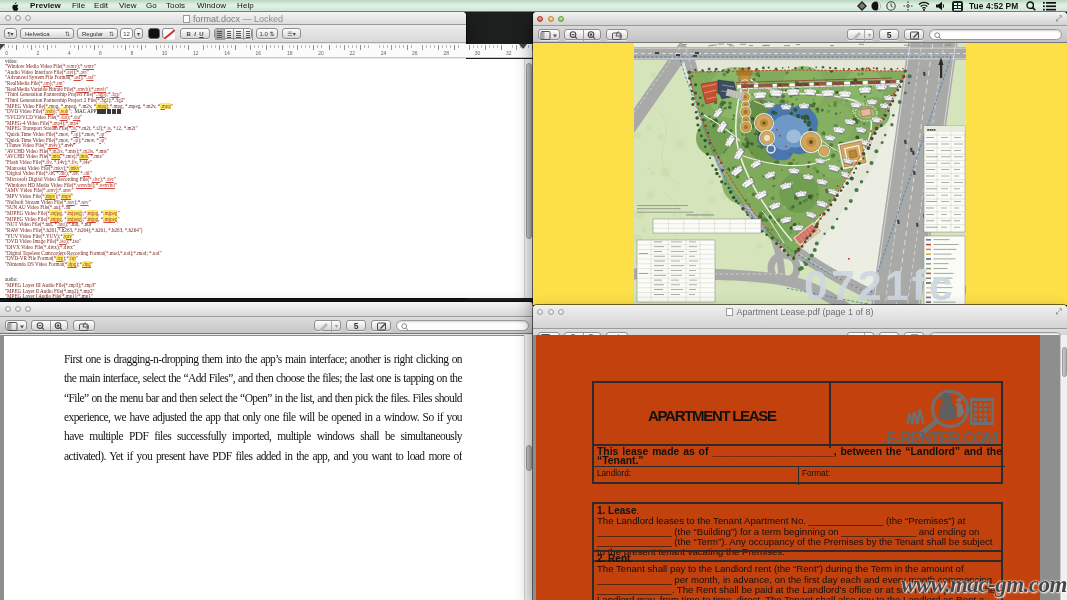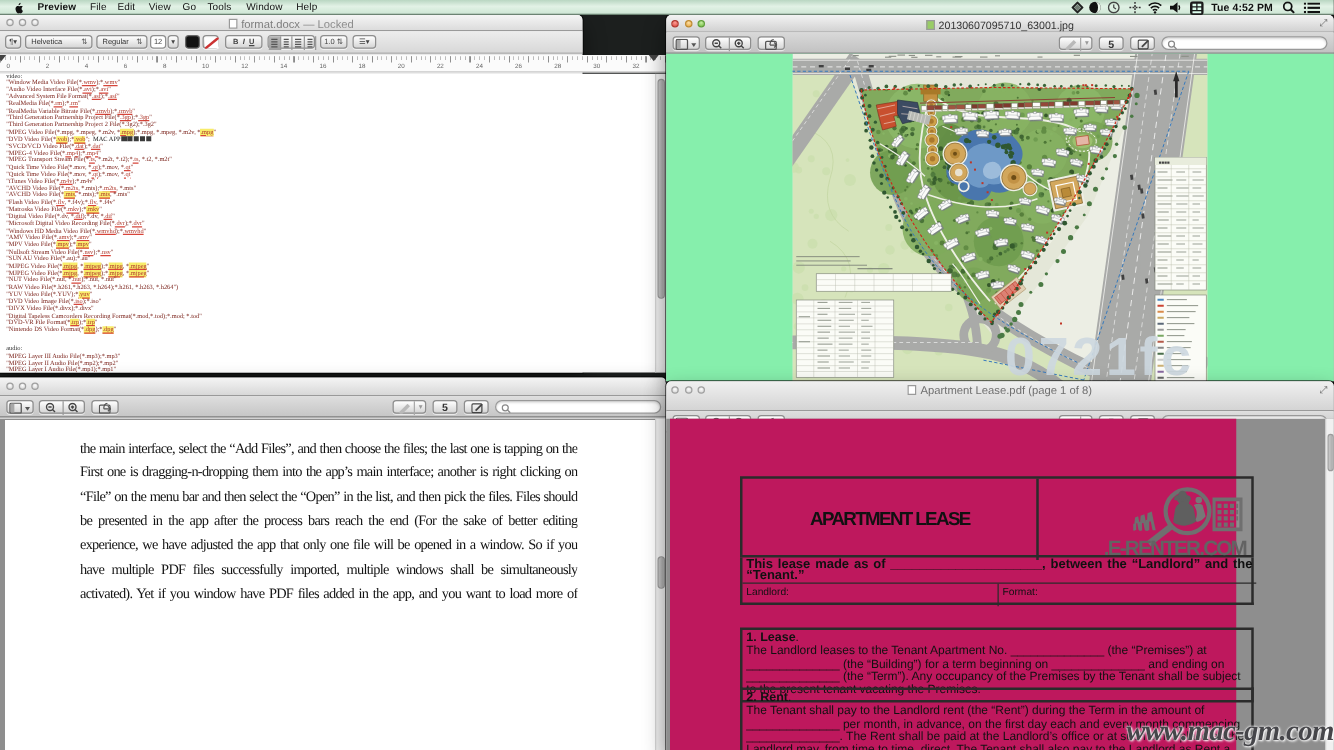--- a/index.html
+++ b/index.html
@@ -40,27 +40,27 @@
 #w-pdf .toolbar{height:17px;background:linear-gradient(#dedede,#c6c6c6);}
 #pdf-content{position:absolute;left:0;top:33px;width:533px;height:265px;background:#8e8e8e;}
 #pdf-page{position:absolute;left:4px;top:1px;width:520px;height:264px;background:#fff;}
 #pdf-text{position:absolute;left:60px;top:14px;width:398px;font-family:"Liberation Serif",serif;font-size:11.5px;letter-spacing:-0.58px;color:#141414;}
 .jl{height:19.35px;line-height:19.35px;overflow:hidden;text-align:justify;}
 .jl::after{content:"";display:inline-block;width:100%;height:0;}
 
 #w-img{left:533px;top:12px;width:534px;height:293px;}
 #w-img .titlebar{height:14px;}
 #w-img .toolbar{height:17px;}
-#img-content{position:absolute;left:0;top:31px;width:534px;height:262px;background:#86efac;overflow:hidden;text-align:right;}
+#img-content{position:absolute;left:0;top:31px;width:534px;height:262px;background:#fde047;overflow:hidden;text-align:right;}
 
 #w-lease{left:533px;top:305px;width:534px;height:295px;}
 #w-lease .titlebar{height:24px;background:linear-gradient(#f0f0f0,#d4d4d4);}
 #w-lease .toolbar{height:17px;background:linear-gradient(#dedede,#c6c6c6);}
 #lease-content{position:absolute;left:0;top:30px;width:534px;height:265px;background:#8e8e8e;}
-#lease-page{position:absolute;left:3px;top:0px;width:453px;height:265px;background:#be185d;}
+#lease-page{position:absolute;left:3px;top:0px;width:504px;height:265px;background:#c2410c;}
 #lease-scroll{position:absolute;right:0;top:0;width:7px;height:265px;background:#f0f0f0;border-left:1px solid #ccc;}
 .lease-box{position:absolute;border:2px solid #2b2b2b;}
 .lt{font-size:9.6px;line-height:10.3px;color:#111;}
 b.h{font-size:10px;}
 #watermark{position:absolute;left:901px;top:572px;font-size:23px;font-style:italic;font-weight:bold;color:#46464a;text-shadow:0 0 2px #fff,0 0 1px #fff,1px 1px 2px #fff;letter-spacing:-0.5px;z-index:60;font-family:"Liberation Serif",serif;white-space:nowrap;}
 </style></head>
 <body>
 <div id="menubar">
  <svg class="apple" style="left:11px" viewBox="0 0 16 18" width="8" height="9">
       <path fill="#111" d="M11 .5c.1 1-.3 2-.9 2.7-.6.7-1.6 1.3-2.5 1.2-.1-1 .4-2 .9-2.6C9.2 1.1 10.2.6 11 .5zM13.9 6.1c-1.4-.8-3.2-.5-4.1-.1-.5.2-1 .2-1.5 0C7.4 5.6 6.2 5.3 5 6 3.4 6.9 2.5 9 2.9 11.3c.4 2.4 1.7 4.8 3.2 6 .6.5 1.4.6 2.1.3.6-.3 1.3-.3 1.9 0 .7.3 1.5.2 2.1-.3 1.2-1 2.1-2.7 2.5-4.1-1.3-.6-2.1-1.9-2.1-3.3 0-1.3.7-2.5 1.7-3.1-.1-.3-.3-.5-.4-.7z"></path>
@@ -317,41 +317,39 @@
       <div class="searchf" style="left:396px;top:3px;width:133px;height:11px;">
 <svg width="8" height="8" style="position:absolute;left:4px;top:1.5px" viewBox="0 0 8 8">
           <circle cx="3.2" cy="3.2" r="2.4" fill="none" stroke="#888" stroke-width="1"></circle>
           <path d="M5 5l2.2 2.2" stroke="#888" stroke-width="1"></path>
         </svg>
       </div>
     </div>
  <div id="pdf-content">
    <div id="pdf-page">
      <div id="pdf-text">
+          <div class="jl">First one is dragging-n-dropping them into the app’s main interface; another is right clicking on</div>
           <div class="jl">the main interface, select the “Add Files”, and then choose the files; the last one is tapping on the</div>
-          <div class="jl">First one is dragging-n-dropping them into the app’s main interface; another is right clicking on</div>
           <div class="jl">“File” on the menu bar and then select the “Open” in the list, and then pick the files. Files should</div>
-          <div class="jl">be presented in the app after the process bars reach the end (For the sake of better editing</div>
           <div class="jl">experience, we have adjusted the app that only one file will be opened in a window. So if you</div>
           <div class="jl">have multiple PDF files successfully imported, multiple windows shall be simultaneously</div>
-          <div class="jl">activated). Yet if you window have PDF files added in the app, and you want to load more of</div>
+          <div class="jl">activated). Yet if you present have PDF files added in the app, and you want to load more of</div>
         </div>
    </div>
    <div class="scrollv" style="right:0;top:0;width:9px;height:265px;">
         <div class="thumbv" style="left:1px;top:110px;width:6px;height:26px;"></div>
       </div>
  </div>
 </div>
 
 <div class="win" id="w-img">
  <div class="titlebar">
   <span class="tl r" style="left:4px;top:3.5px"></span>
       <span class="tl y" style="left:14.5px;top:3.5px"></span>
       <span class="tl g" style="left:25px;top:3.5px"></span>
-  <span class="wtitle" style="top:2.5px;color:#333;font-size:8.5px"><span class="docico" style="background:#9c6;"></span>20130607095710_63001.jpg</span>
   <span class="fsico" style="top:2px;">⤢</span>
  </div>
  <div class="toolbar pv-toolbar">
       <div class="btn" style="left:5px;top:3px;width:22px;height:11px;">
 <svg width="20" height="9" style="position:absolute;left:1px;top:1px" viewBox="0 0 20 9">
           <rect x="1" y="0.5" width="9" height="8" rx="1" fill="none" stroke="#555" stroke-width="1"></rect>
           <rect x="1.5" y="1" width="3" height="7" fill="#a8a8a8"></rect>
           <path d="M13 3.5h4l-2 3z" fill="#555"></path>
         </svg>
       </div>

